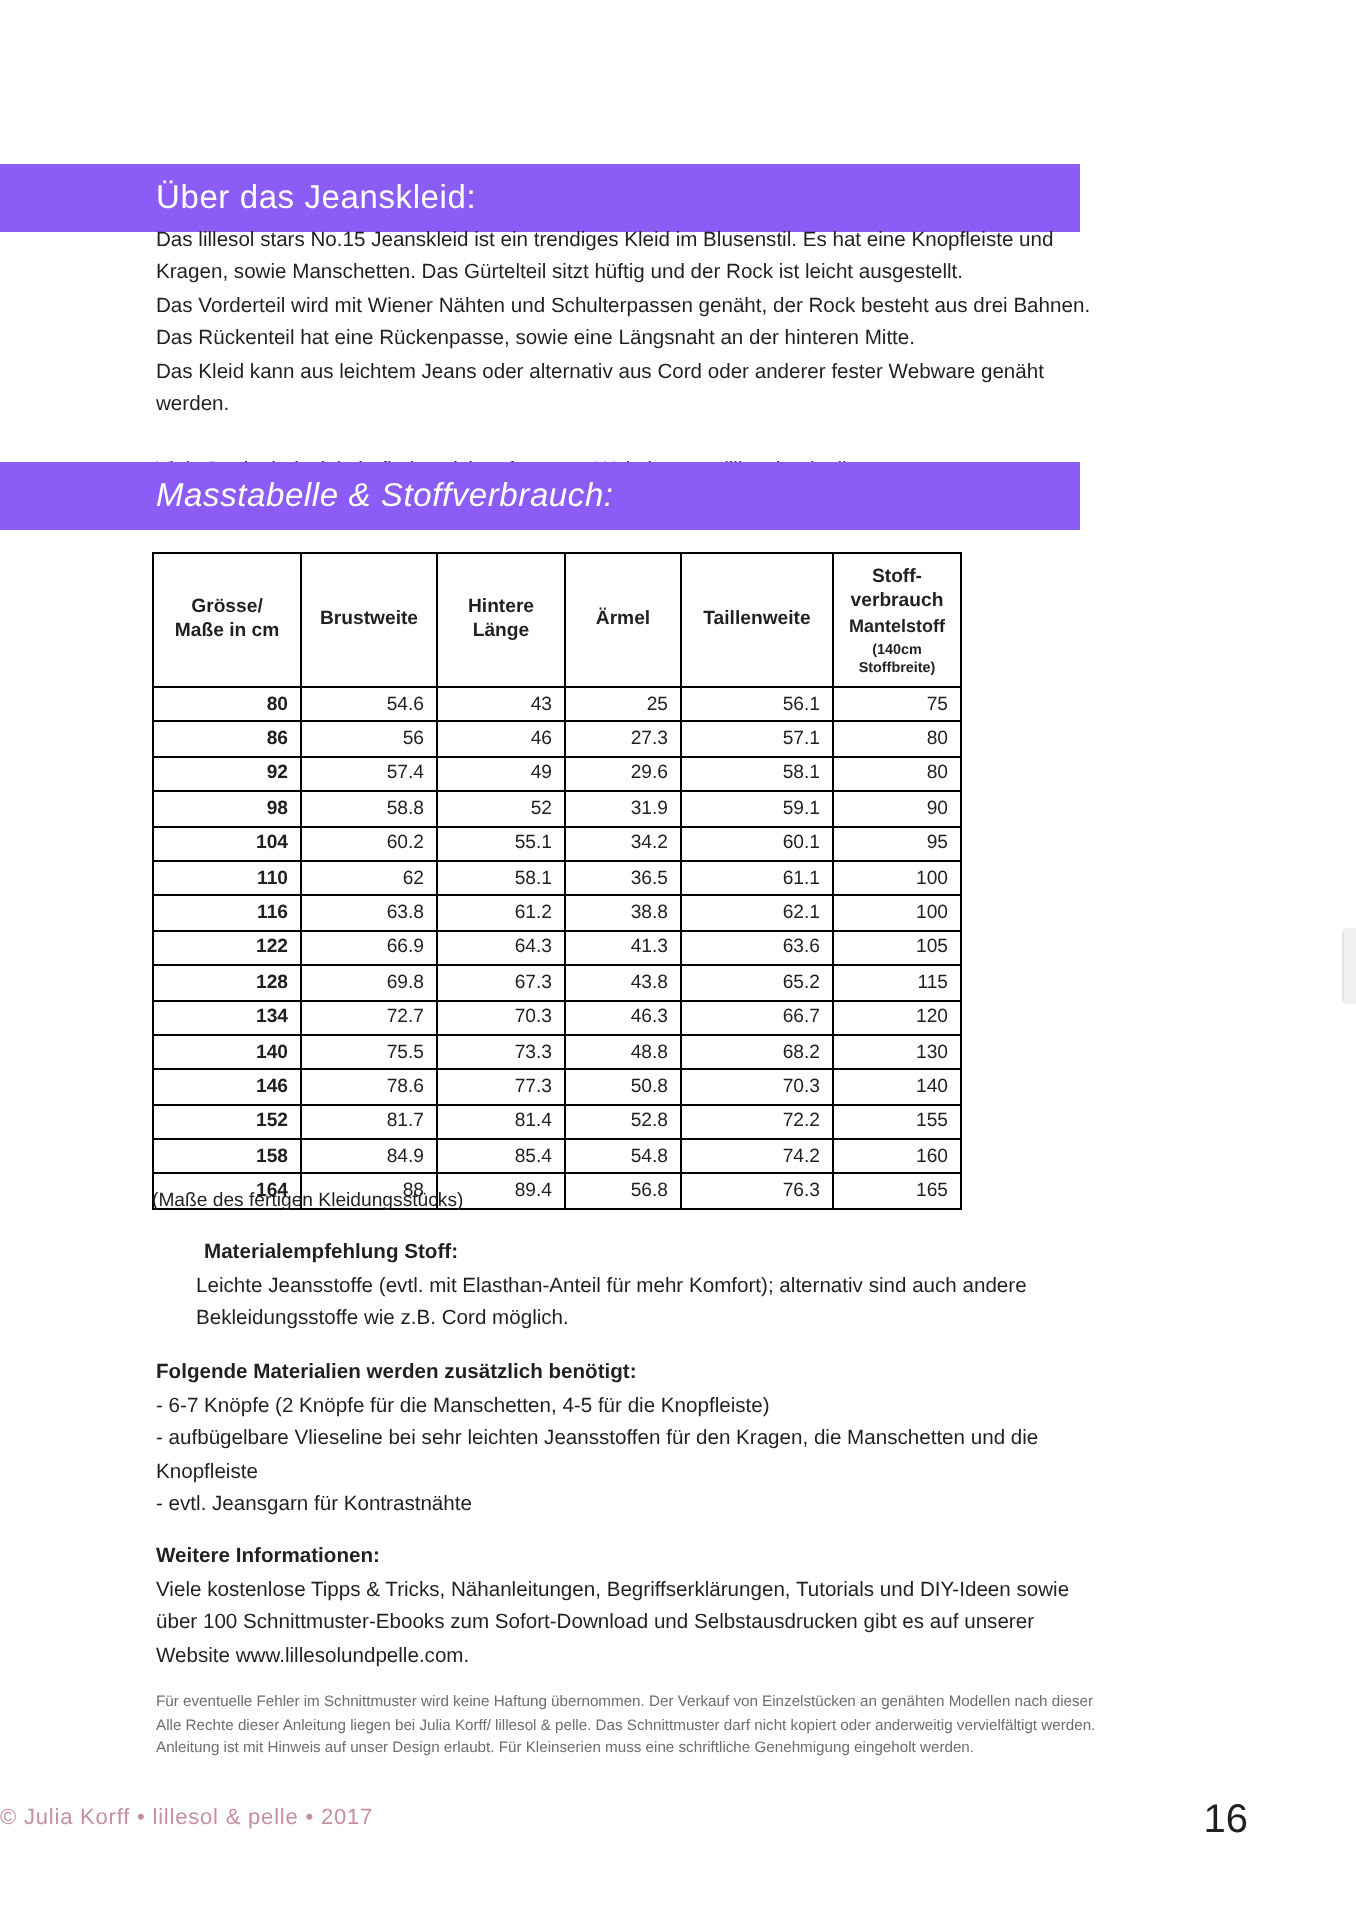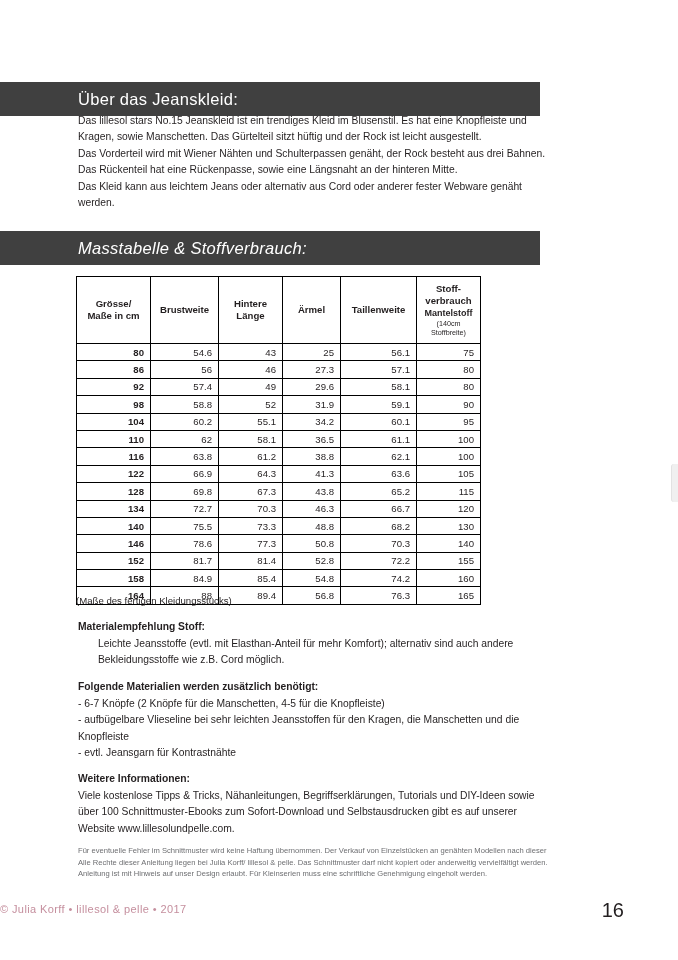--- a/index.html
+++ b/index.html
@@ -20,21 +20,21 @@
     left: 0; top: 0;
     width: 678px;
     height: 960px;
   }
 
   
   .band {
     position: absolute;
     left: 0;
     height: 34px;
-    background: #404040;
+    background: #8b5cf6;
     display: flex;
     align-items: center;
   }
   .band-title {
     color: #ffffff;
     font-size: 16.5px;
     letter-spacing: 0.3px;
     white-space: nowrap;
   }
   #band-about {
@@ -87,21 +87,21 @@
     text-align: center;
   }
   table.sizes thead th.stoff {
     line-height: 12px;
   }
   table.sizes thead th .sub {
     font-weight: bold;
     font-size: 9px;
   }
   table.sizes thead th .sub2 {
-    font-weight: normal;
+    font-weight: bold;
     font-size: 7.2px;
     display: block;
     line-height: 9px;
   }
   table.sizes tbody td {
     text-align: right;
     padding-right: 6px;
     font-weight: normal;
   }
   table.sizes tbody td.size {
@@ -124,21 +124,21 @@
   }
 
   
   .sec-head {
     position: absolute;
     left: 78px;
     font-size: 10.3px;
     font-weight: bold;
     color: #231f20;
   }
-  #mat-head { top: 621px; }
+  #mat-head { top: 621px; margin-left: 24px; }
   #need-head { top: 681px; }
   #info-head { top: 773px; }
 
   #mat-text { top: 636px; margin-left: 20px; }
   #need-text { top: 696px; }
   #info-text { top: 788px; }
 
   
   #legal {
     position: absolute;

